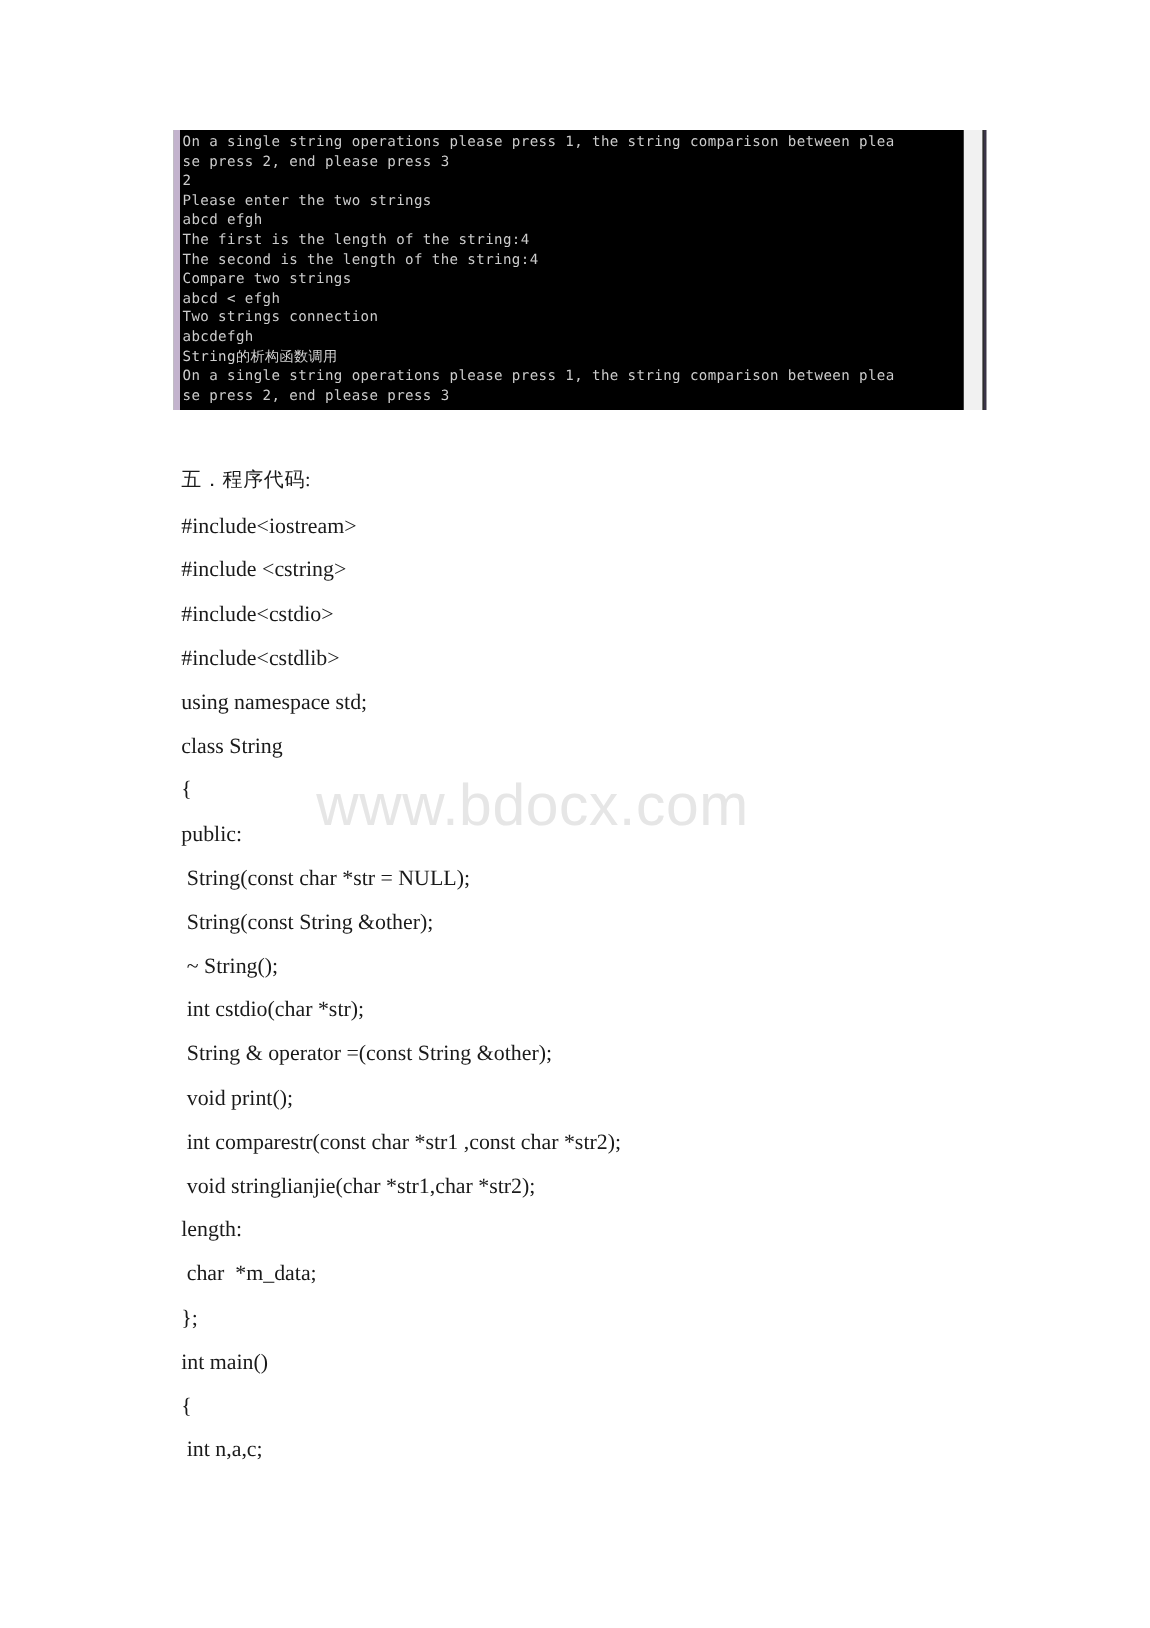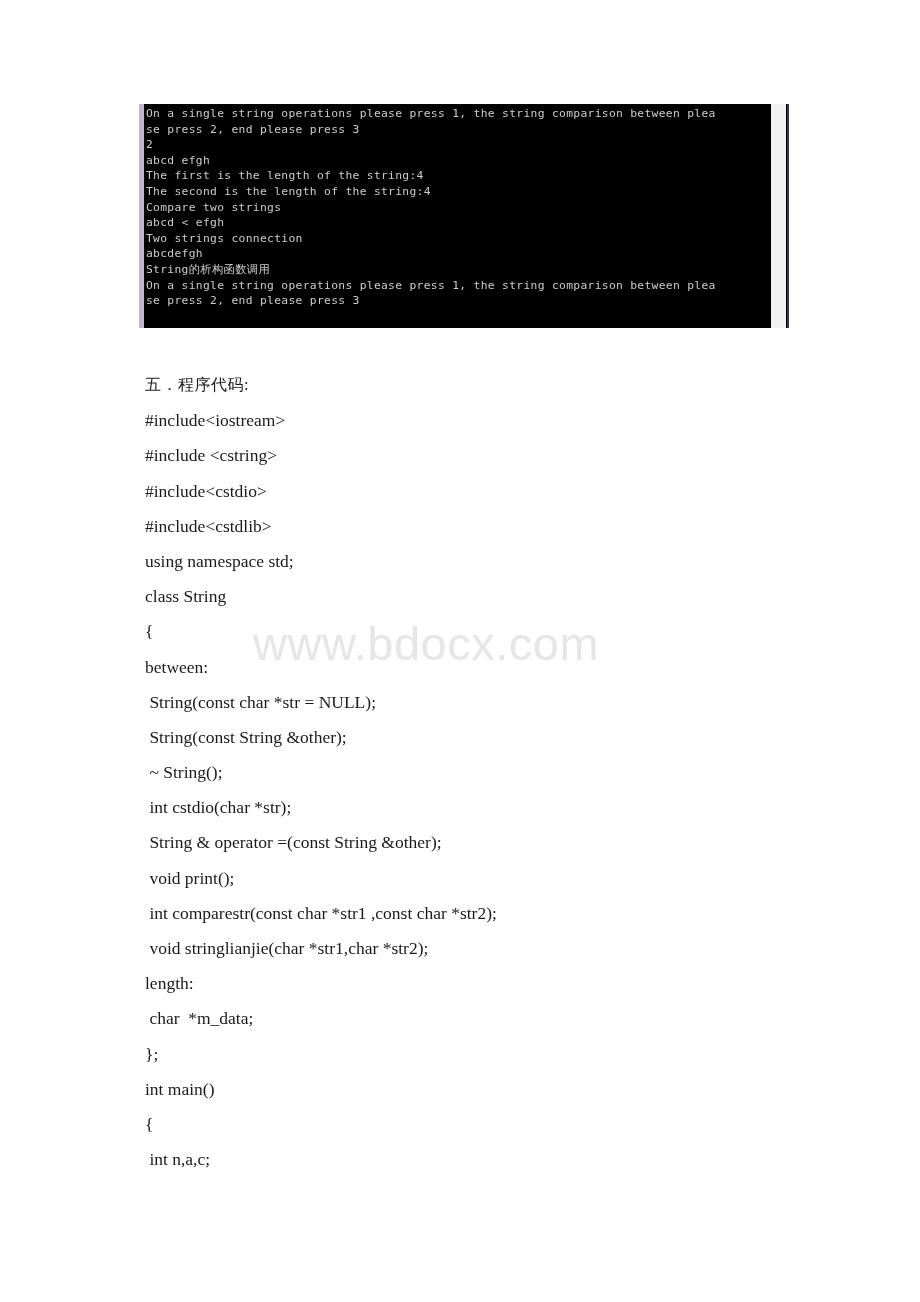--- a/index.html
+++ b/index.html
@@ -119,20 +119,21 @@
 <div id="page">
 
   <div id="watermark">www.bdocx.com</div>
 
   <div id="console-window">
     <div id="console-left-edge"></div>
     <div id="console-body">
         <div class="console-line">On a single string operations please press 1, the string comparison between plea</div>
         <div class="console-line">se press 2, end please press 3</div>
         <div class="console-line">2</div>
+        <div class="console-line">Please enter the two strings</div>
         <div class="console-line">abcd efgh</div>
         <div class="console-line">The first is the length of the string:4</div>
         <div class="console-line">The second is the length of the string:4</div>
         <div class="console-line">Compare two strings</div>
         <div class="console-line">abcd &lt; efgh</div>
         <div class="console-line">Two strings connection</div>
         <div class="console-line">abcdefgh</div>
         <div class="console-line cjk">String的析构函数调用</div>
         <div class="console-line">On a single string operations please press 1, the string comparison between plea</div>
         <div class="console-line">se press 2, end please press 3</div>
@@ -143,21 +144,21 @@
 
   <div id="doc-body">
     <div class="doc-line heading">五．程序代码:</div>
   <div class="doc-line">#include&lt;iostream&gt;</div>
       <div class="doc-line">#include &lt;cstring&gt;</div>
       <div class="doc-line">#include&lt;cstdio&gt;</div>
       <div class="doc-line">#include&lt;cstdlib&gt;</div>
       <div class="doc-line">using namespace std;</div>
       <div class="doc-line">class String</div>
       <div class="doc-line">{</div>
-      <div class="doc-line">between:</div>
+      <div class="doc-line">public:</div>
       <div class="doc-line"> String(const char *str = NULL);</div>
       <div class="doc-line"> String(const String &amp;other);</div>
       <div class="doc-line"> ~ String();</div>
       <div class="doc-line"> int cstdio(char *str);</div>
       <div class="doc-line"> String &amp; operator =(const String &amp;other);</div>
       <div class="doc-line"> void print();</div>
       <div class="doc-line"> int comparestr(const char *str1 ,const char *str2);</div>
       <div class="doc-line"> void stringlianjie(char *str1,char *str2);</div>
       <div class="doc-line">length:</div>
       <div class="doc-line"> char  *m_data;</div>

